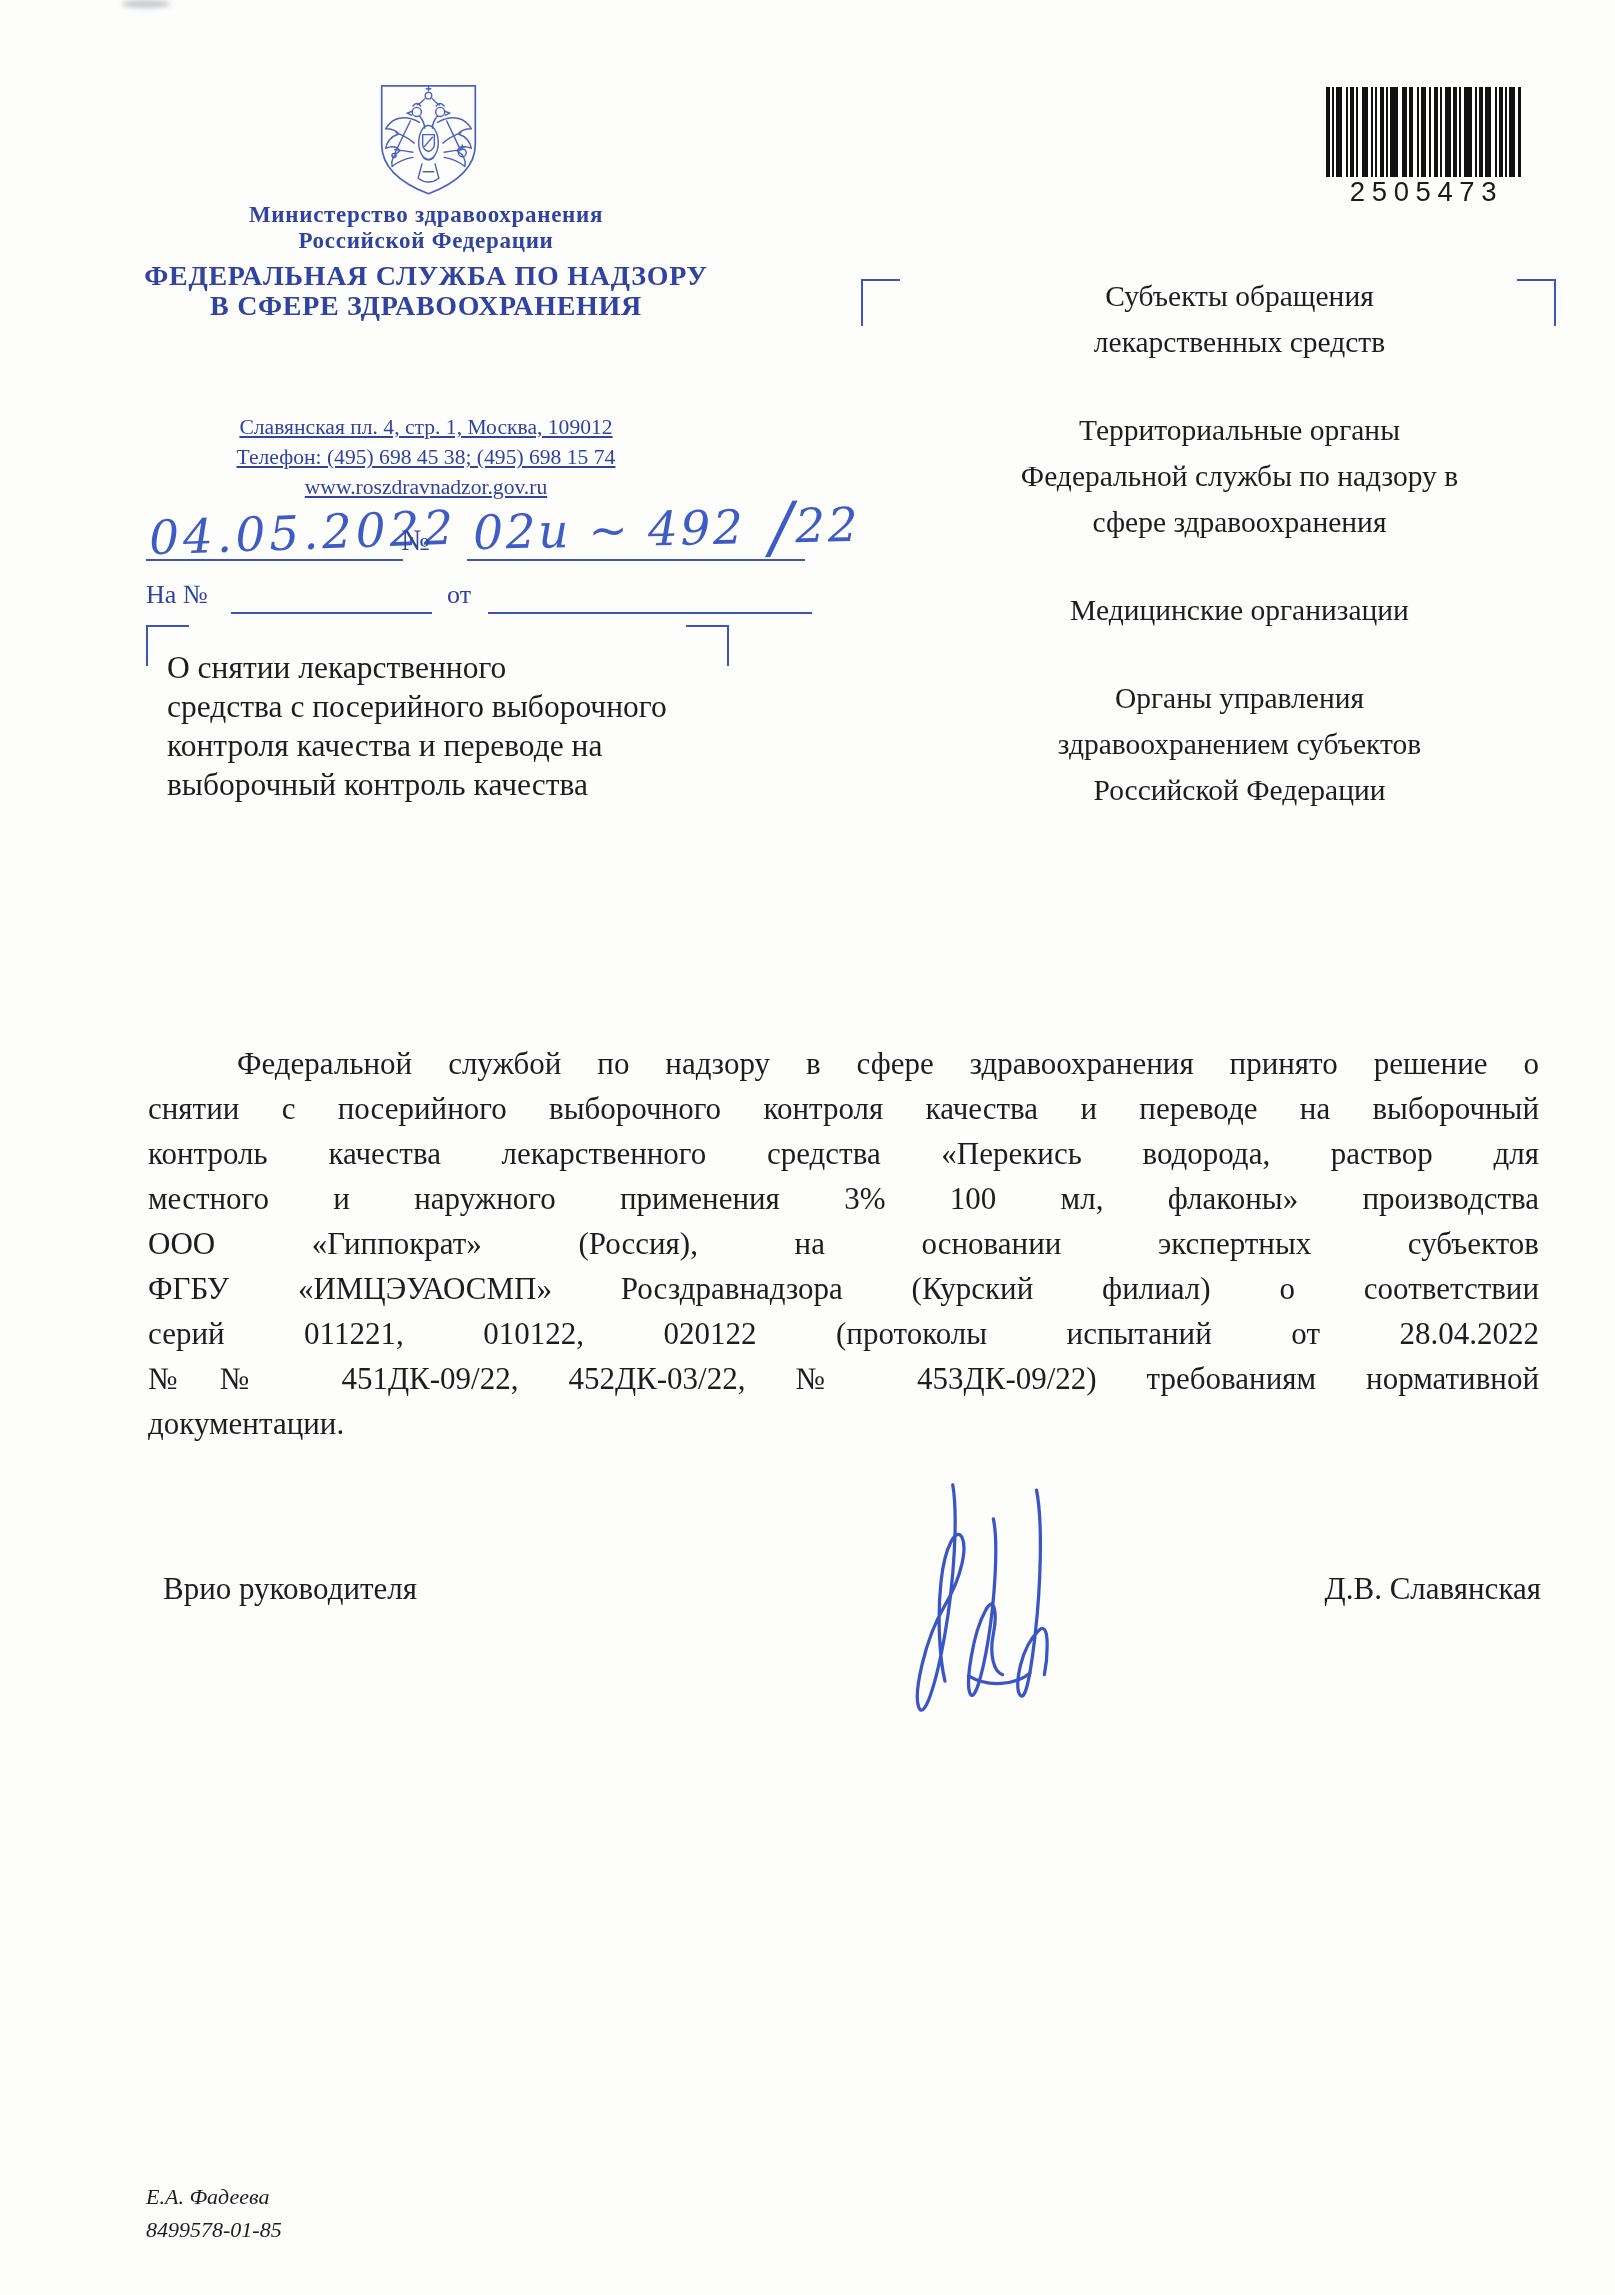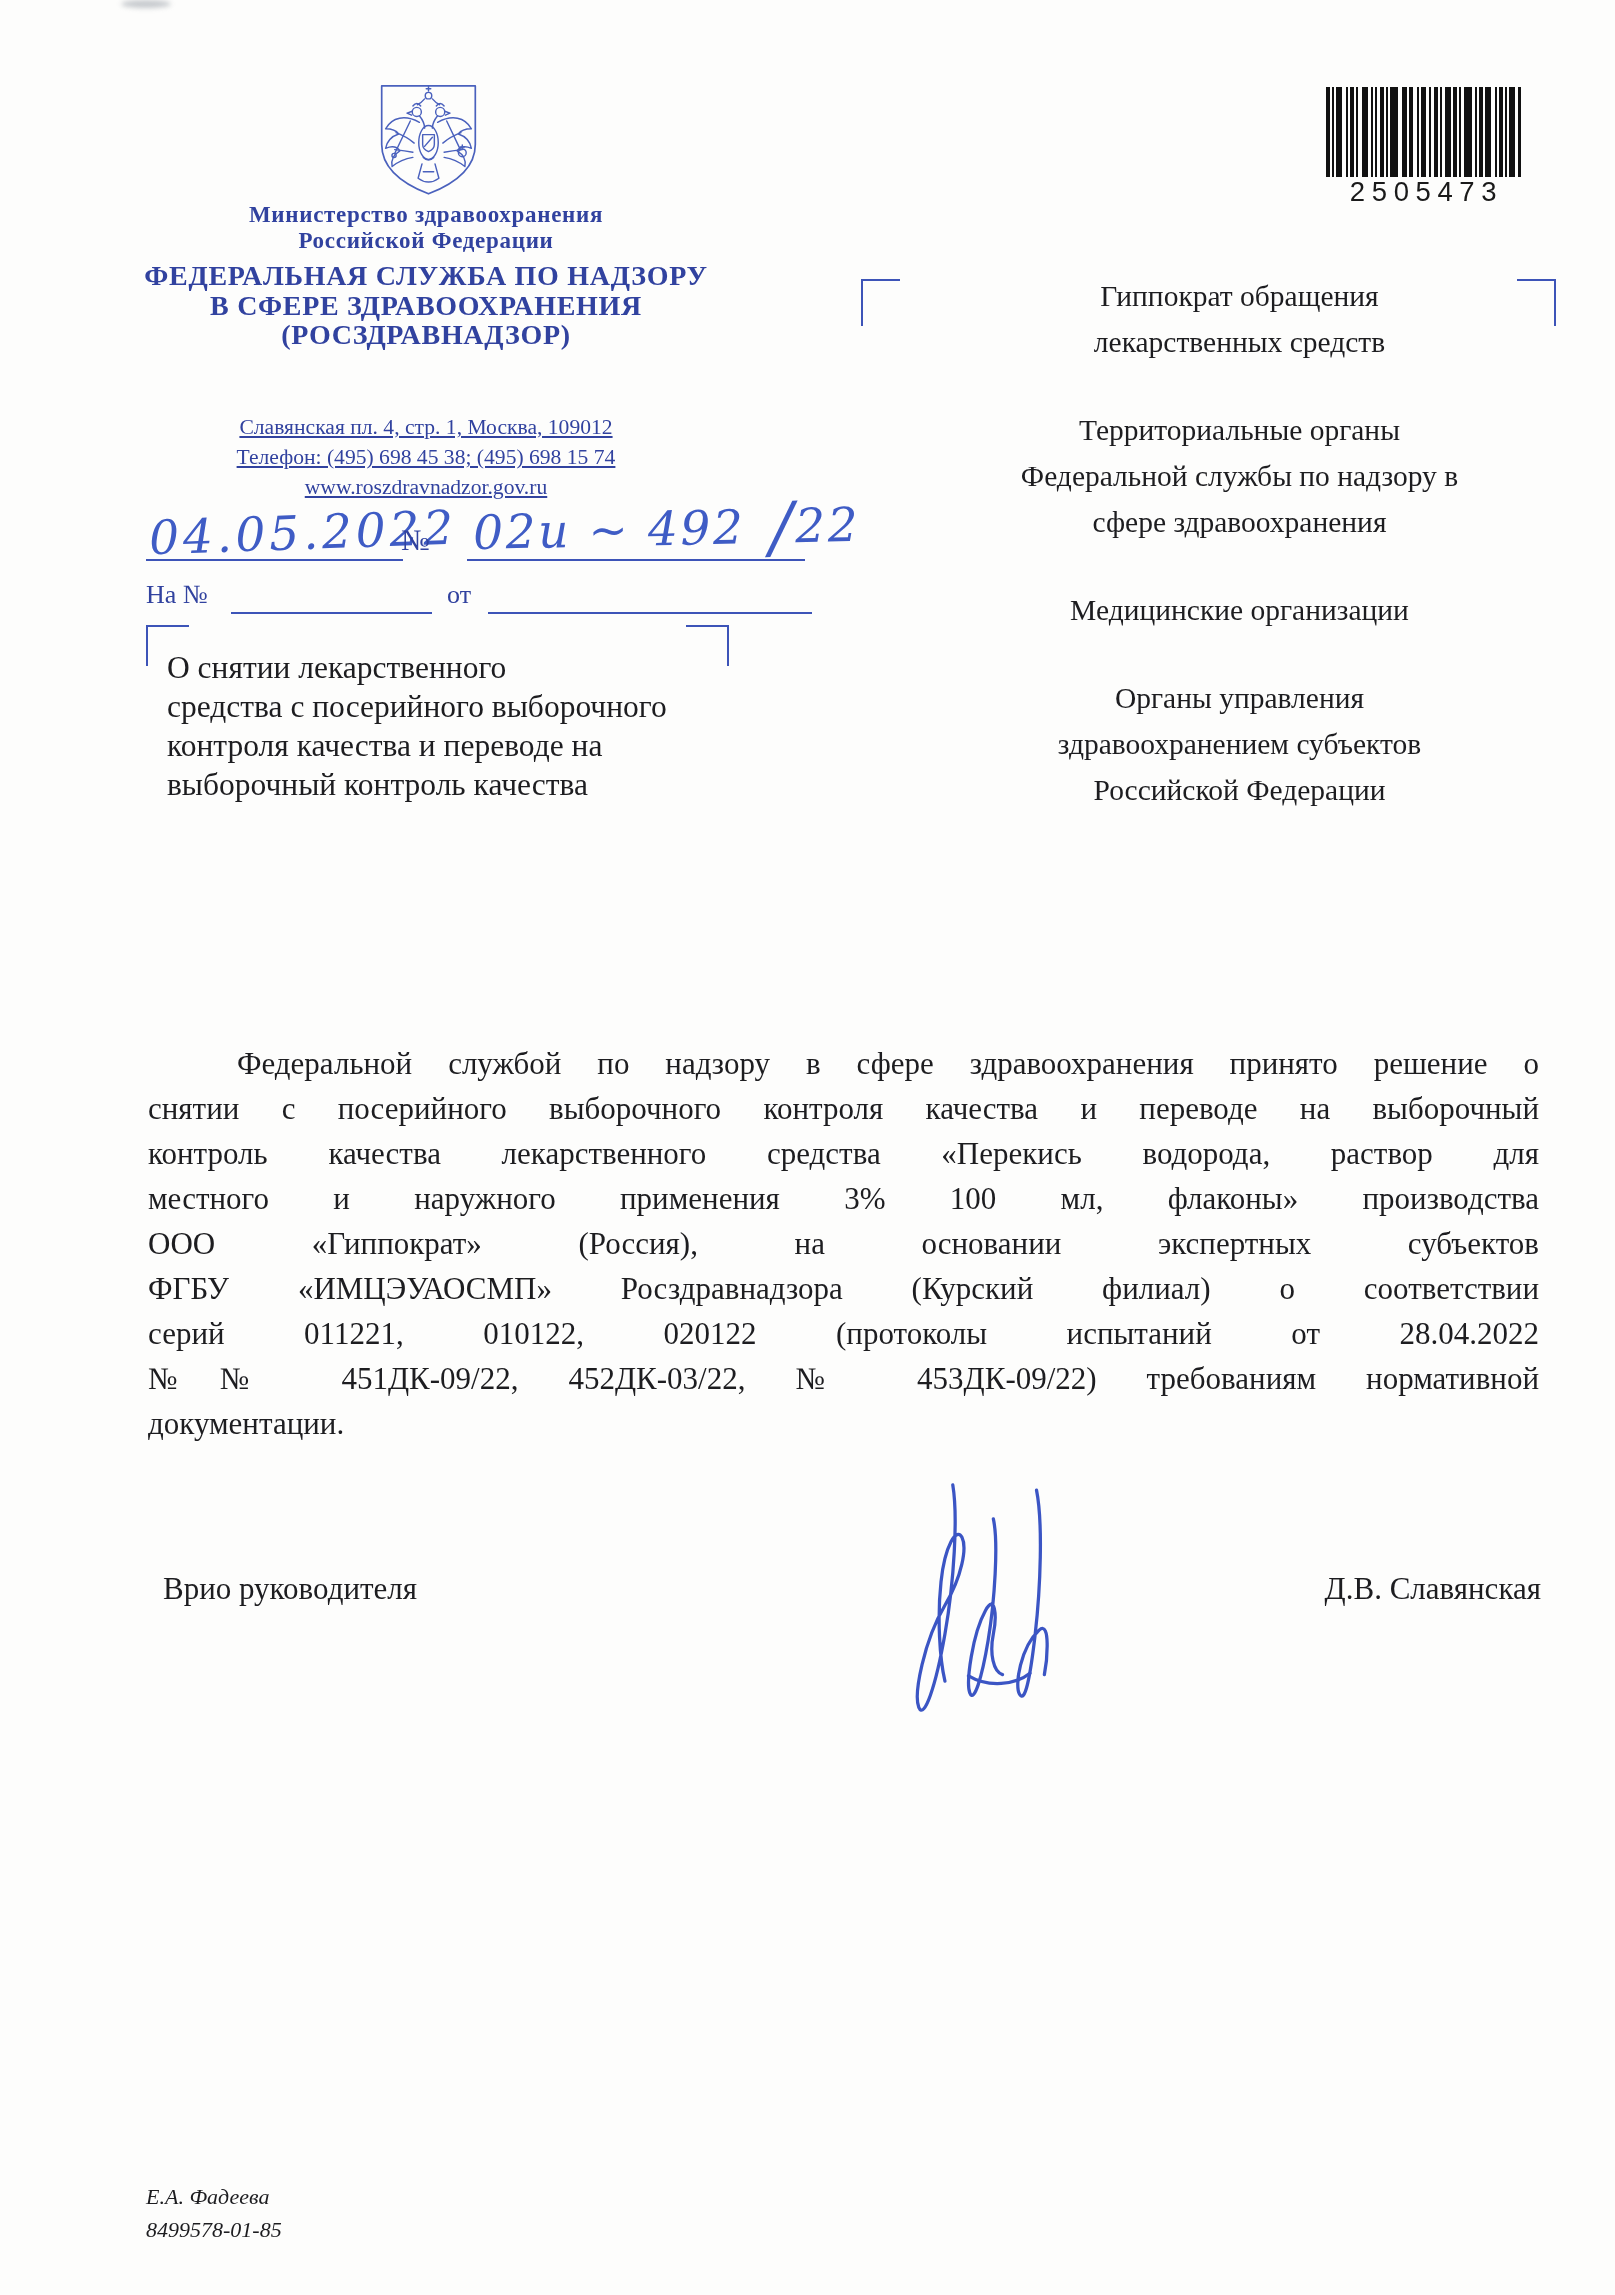--- a/index.html
+++ b/index.html
@@ -107,21 +107,20 @@
     </g>
   </svg>
 
   <div class="abs ministry center" id="ministry">
       <div>Министерство здравоохранения</div>
       <div>Российской Федерации</div>
     </div>
   <div class="abs service center" id="service">
       <div>ФЕДЕРАЛЬНАЯ СЛУЖБА ПО НАДЗОРУ</div>
       <div>В СФЕРЕ ЗДРАВООХРАНЕНИЯ</div>
-      <div>(РОСЗДРАВНАДЗОР)</div>
     </div>
   <div class="abs addr center">
     <div>Славянская пл. 4, стр. 1, Москва, 109012</div>
     <div>Телефон: (495) 698 45 38; (495) 698 15 74</div>
     <div>www.roszdravnadzor.gov.ru</div>
   </div>
 
   <div class="abs hand hw-date">04.05.2022</div>
   <div class="abs num-sign">№</div>
   <div class="abs hand hw-number"><span>02и ~ 492</span><span class="slash"> </span><span class="slash">/</span><span>22</span></div>
@@ -137,21 +136,21 @@
   <div class="abs subject" id="subject">
       <div>О снятии лекарственного</div>
       <div>средства с посерийного выборочного</div>
       <div>контроля качества и переводе на</div>
       <div>выборочный контроль качества</div>
     </div>
 
   <div class="abs crn tl rec-tl"></div>
   <div class="abs crn tr rec-tr"></div>
   <div class="abs recipients" id="recipients">
-      <div class="item">Гиппократ обращения
+      <div class="item">Субъекты обращения
 лекарственных средств</div>
       <div class="item">Территориальные органы
 Федеральной службы по надзору в
 сфере здравоохранения</div>
       <div class="item">Медицинские организации</div>
       <div class="item">Органы управления
 здравоохранением субъектов
 Российской Федерации</div>
     </div>
 

